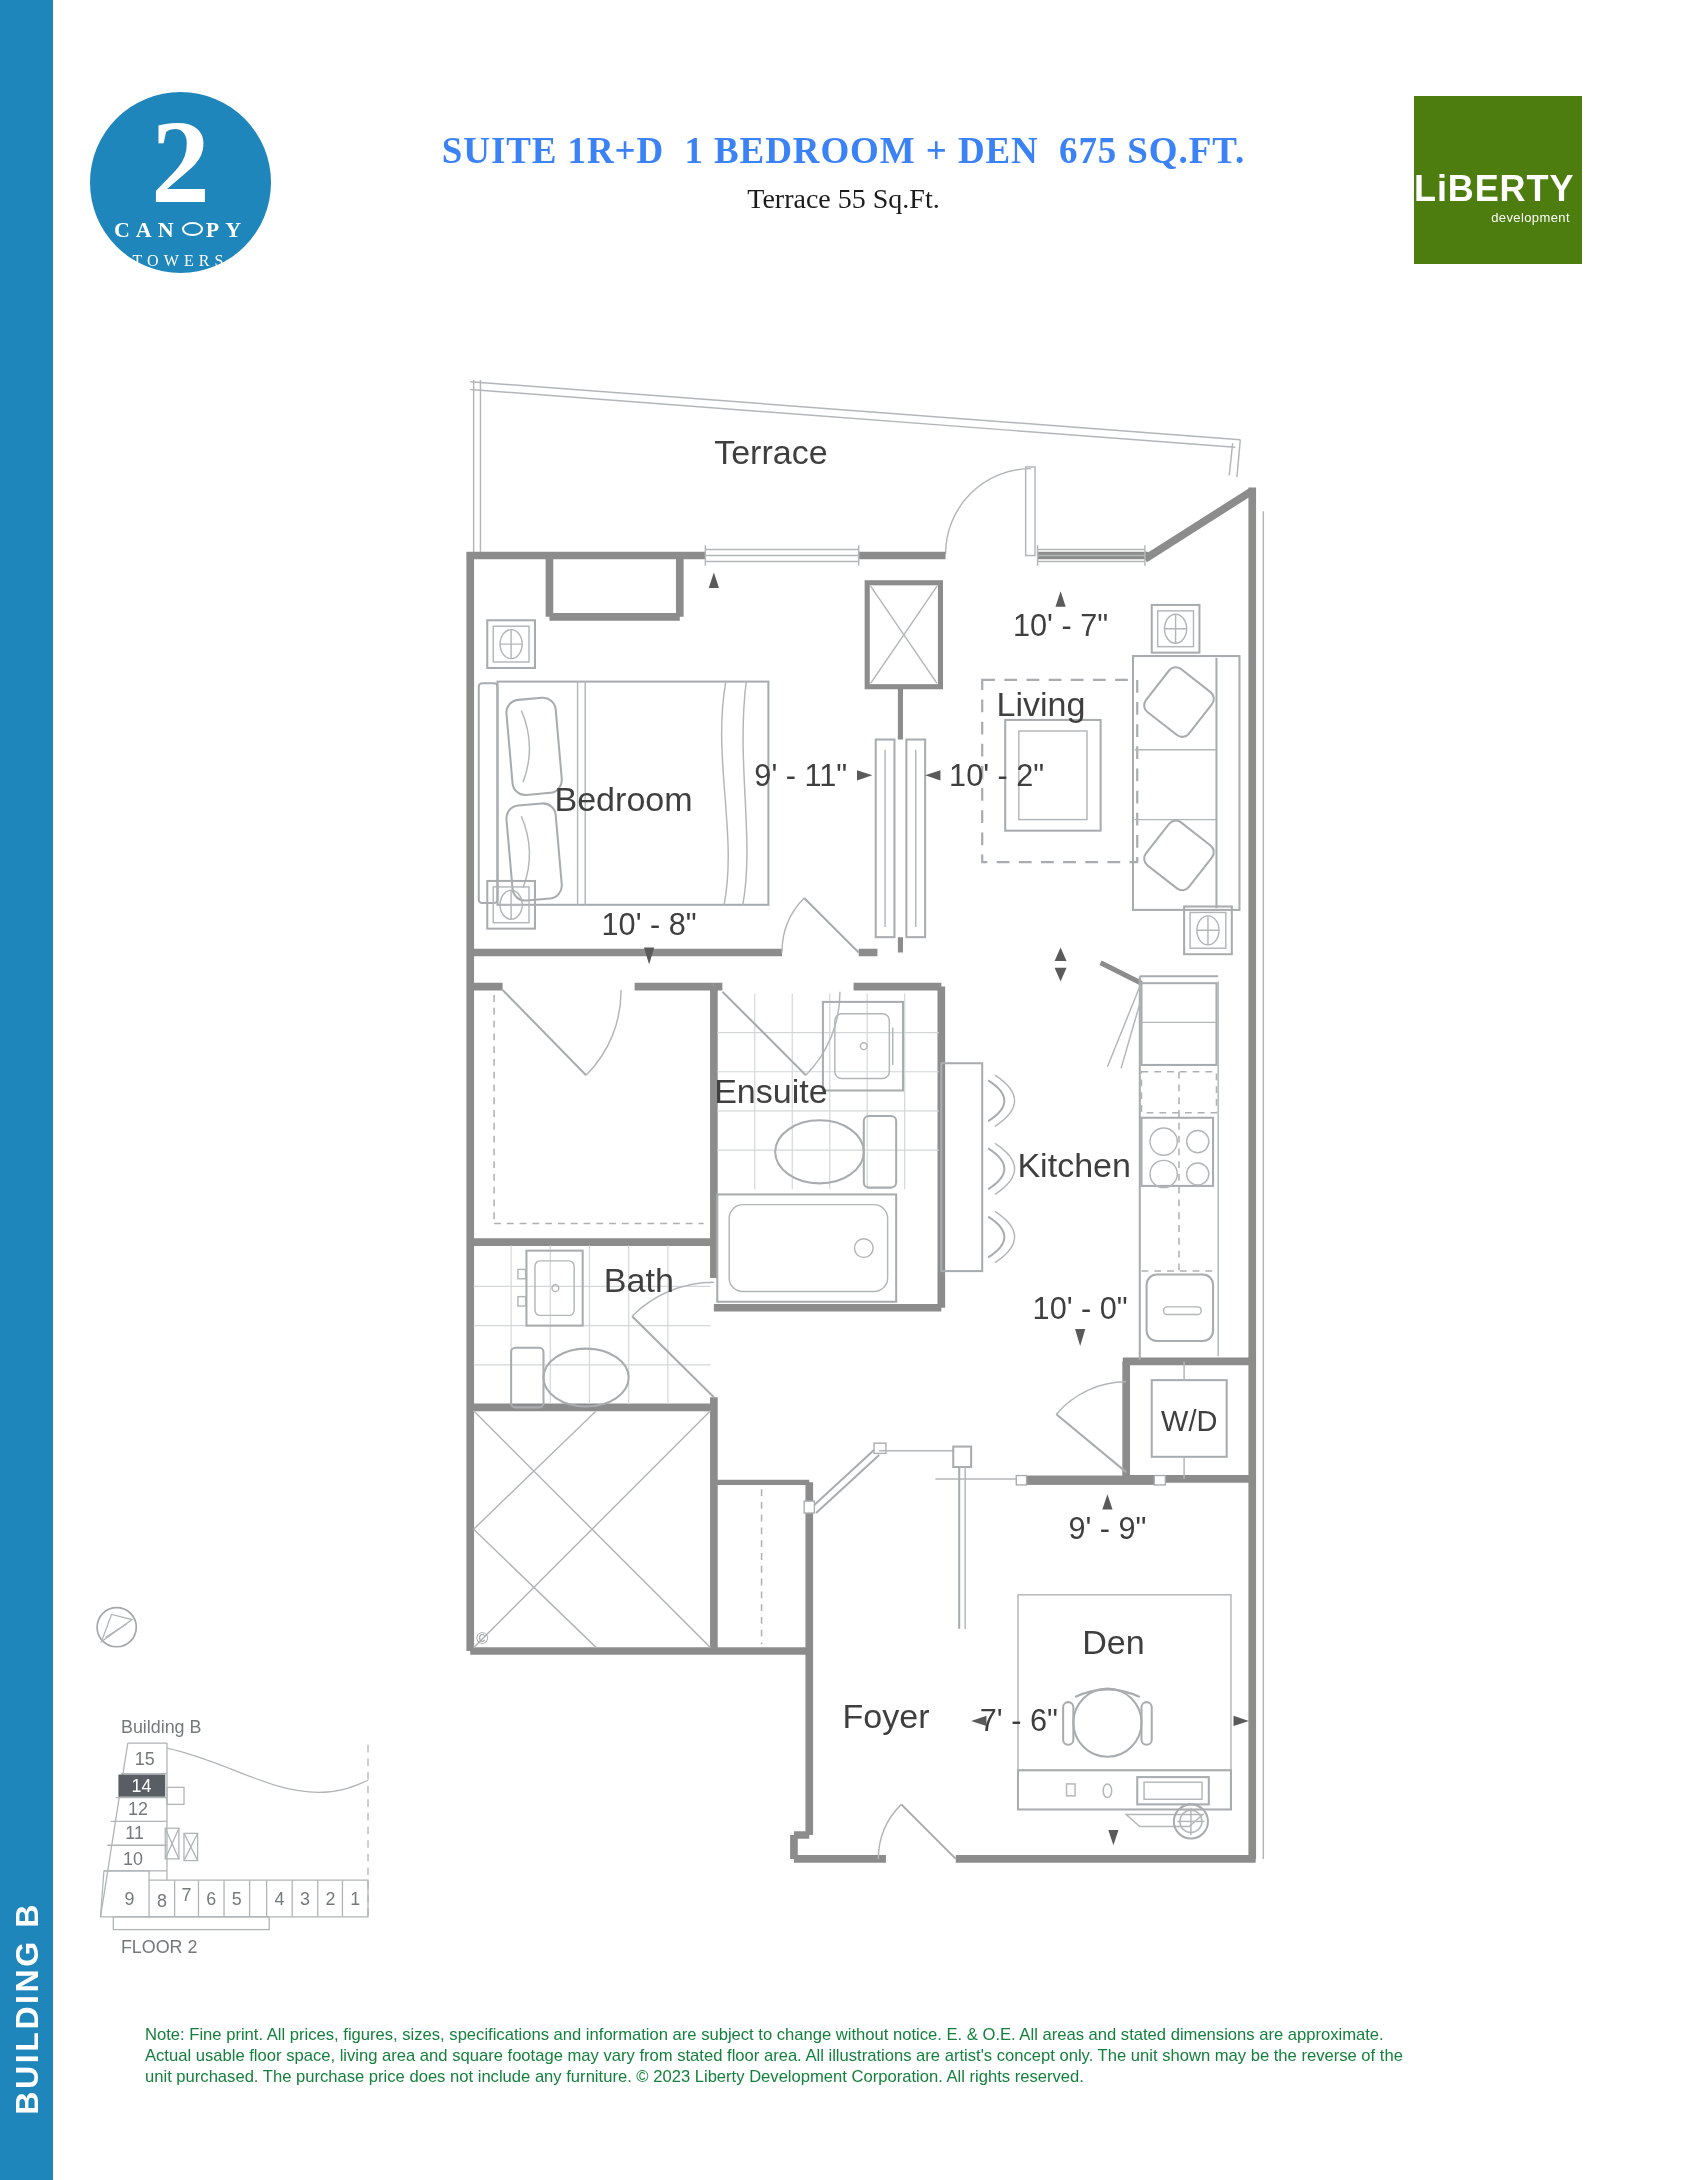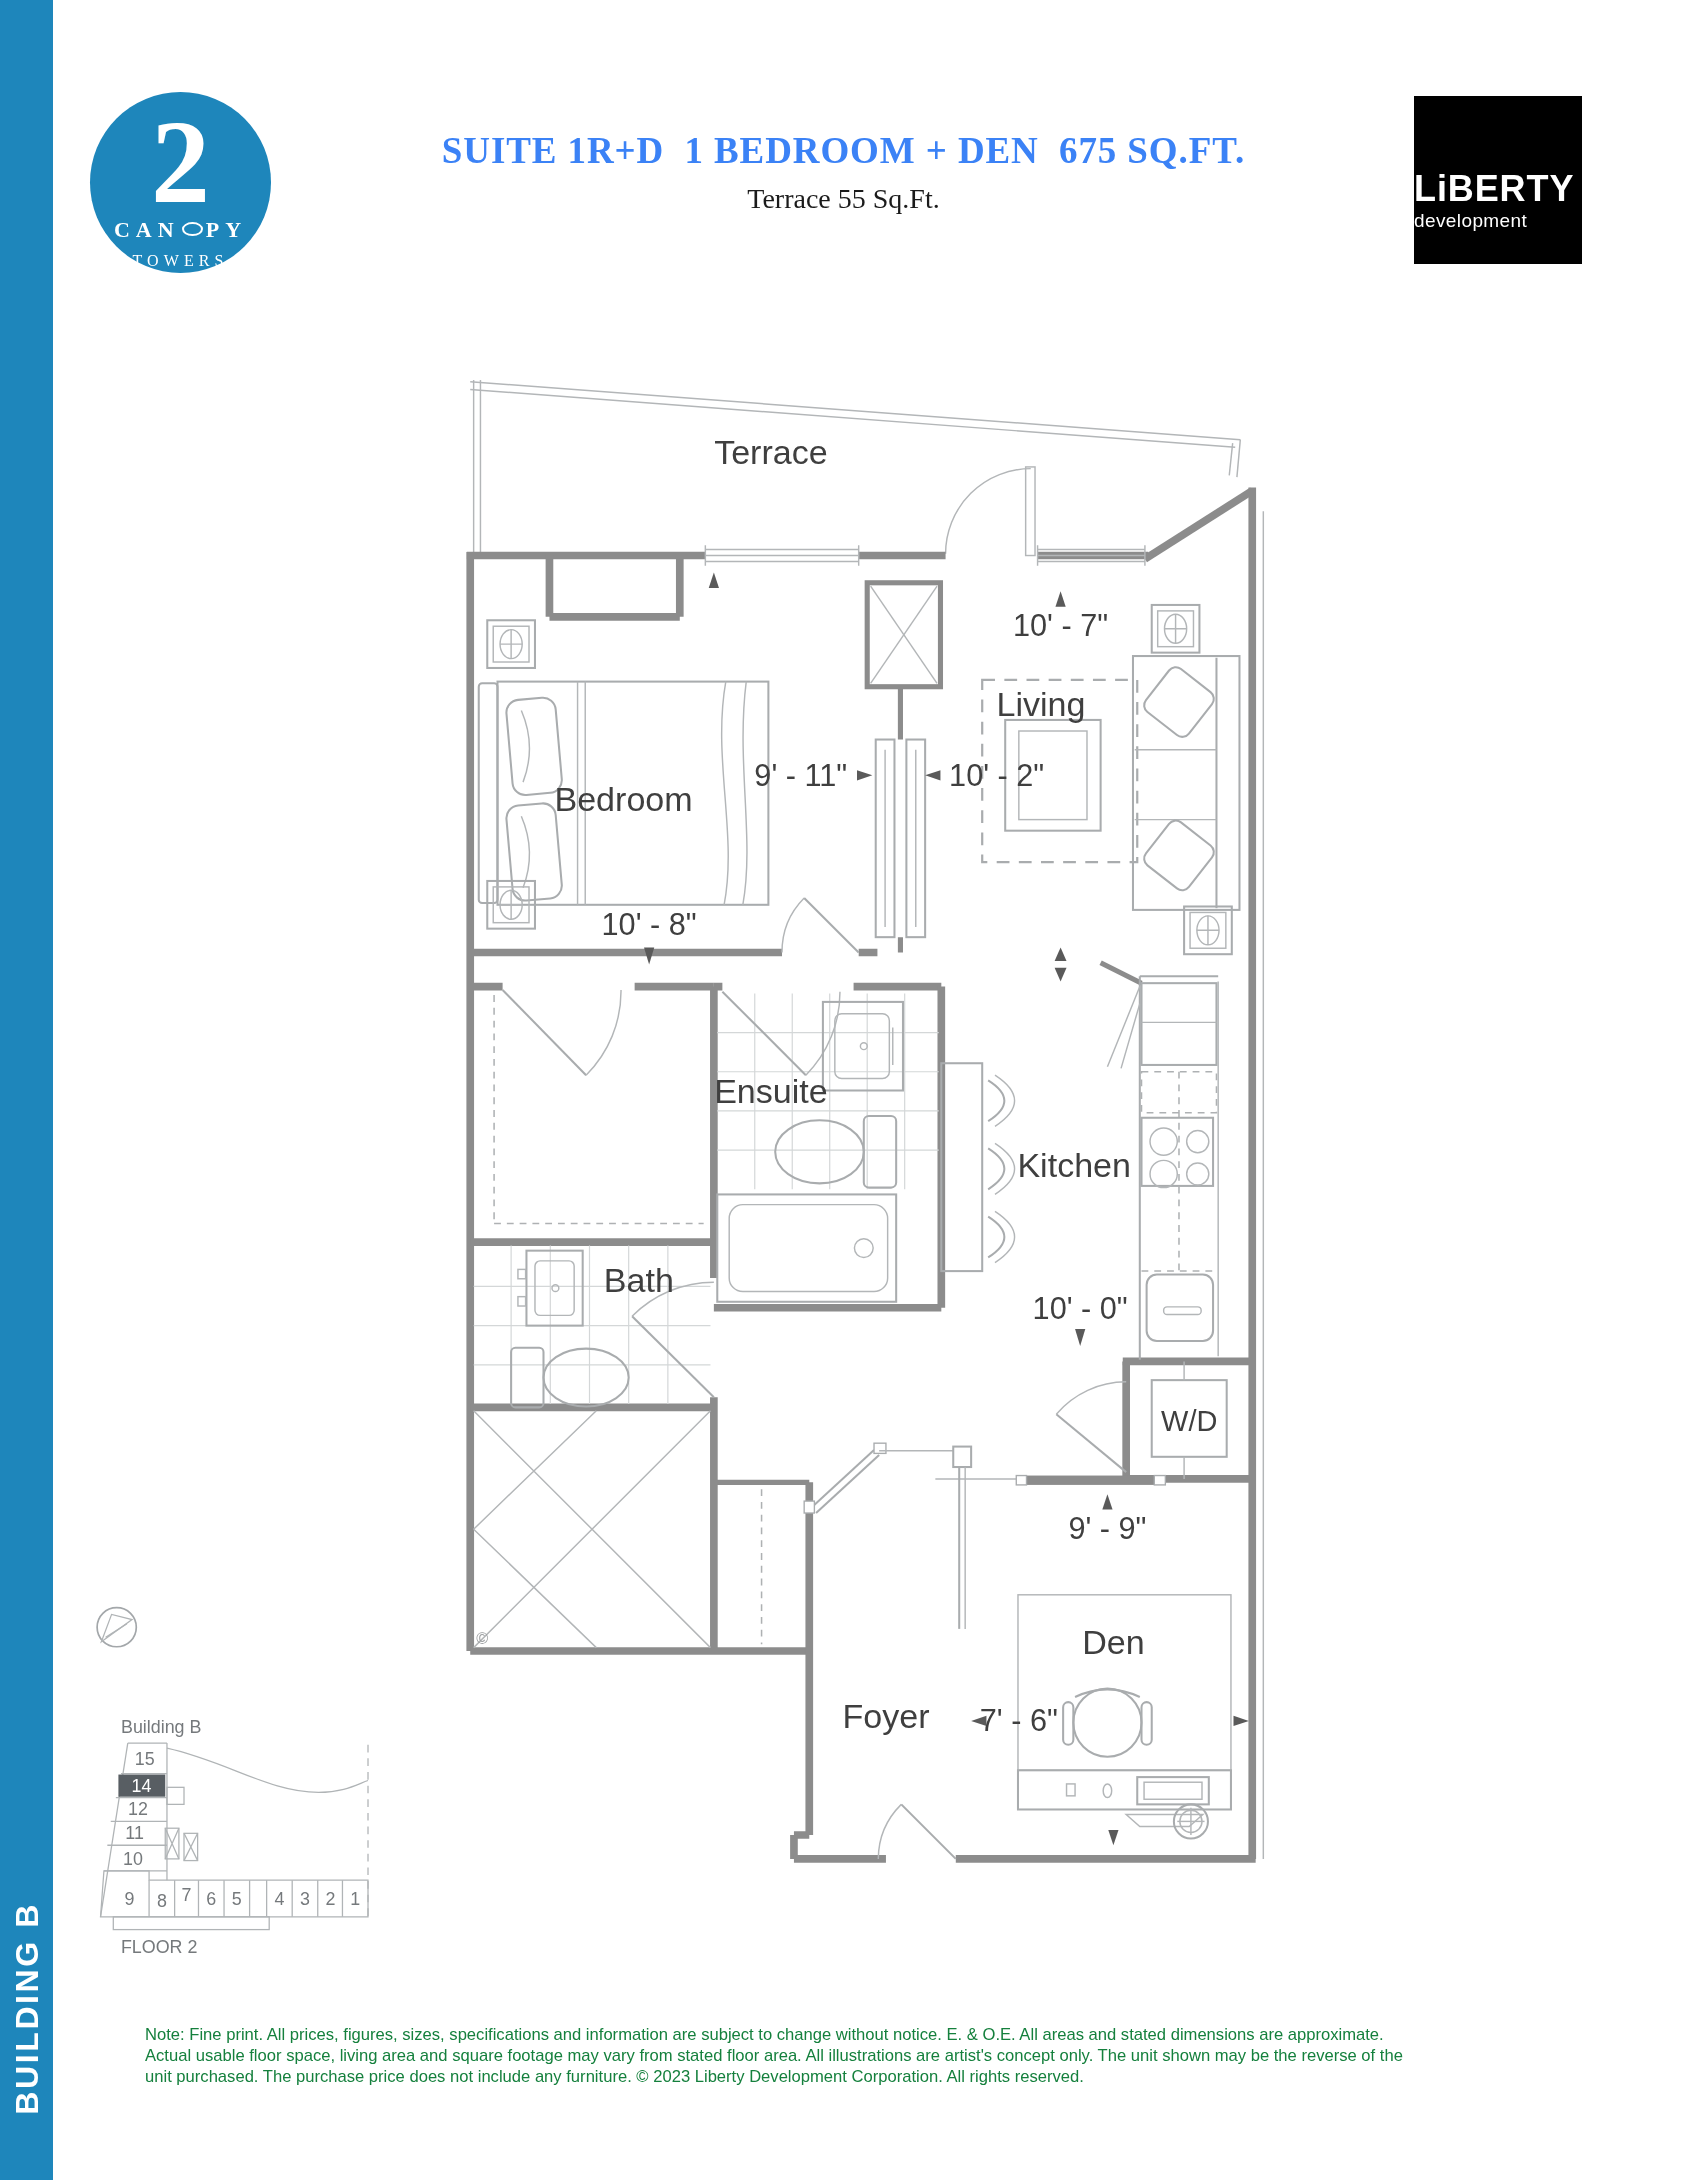--- a/index.html
+++ b/index.html
@@ -20,24 +20,24 @@
     margin:0 2.6px;transform:translateY(-0.9px);}
   .logo .towers{font-size:16px;letter-spacing:5.1px;margin-top:9px;}
 
   
   .titles{position:absolute;left:426px;top:129px;width:835px;text-align:center;}
   .suite-title{font-family:"Liberation Serif",serif;font-weight:bold;font-size:37px;color:#3b82f6;
     white-space:pre;letter-spacing:0.9px;}
   .terrace-sub{font-family:"Liberation Serif",serif;font-size:28px;color:#1b1b1b;margin-top:11px;}
 
   
-  .liberty{position:absolute;left:1414px;top:96px;width:168px;height:168px;background:#000000;
-    color:#fff;box-sizing:border-box;padding:75px 12px 0 0;}
+  .liberty{position:absolute;left:1414px;top:96px;width:168px;height:168px;background:#4d7c0f;
+    color:#fff;box-sizing:border-box;padding:75px 12px 0 0;text-align:right;}
   .liberty .lb{font-size:36px;font-weight:bold;letter-spacing:0.9px;line-height:1;}
-  .liberty .dv{font-size:19px;margin-top:2.6px;letter-spacing:0.4px;}
+  .liberty .dv{font-size:13px;margin-top:2.6px;letter-spacing:0.4px;}
 
   
   .note{position:absolute;left:145px;top:2024px;width:1431px;color:#15803d;font-size:16.6px;line-height:21px;}
 
   svg{position:absolute;left:0;top:0;}
   .w  {stroke:#8C8C8C;stroke-width:9;fill:none;}
   .w2 {stroke:#8C8C8C;stroke-width:6;fill:none;}
   .t  {stroke:#A9ACAE;stroke-width:2.4;fill:none;}
   .t1 {stroke:#B3B6B8;stroke-width:1.7;fill:none;}
   .tile{stroke:#D4D7D8;stroke-width:1.4;fill:none;}

